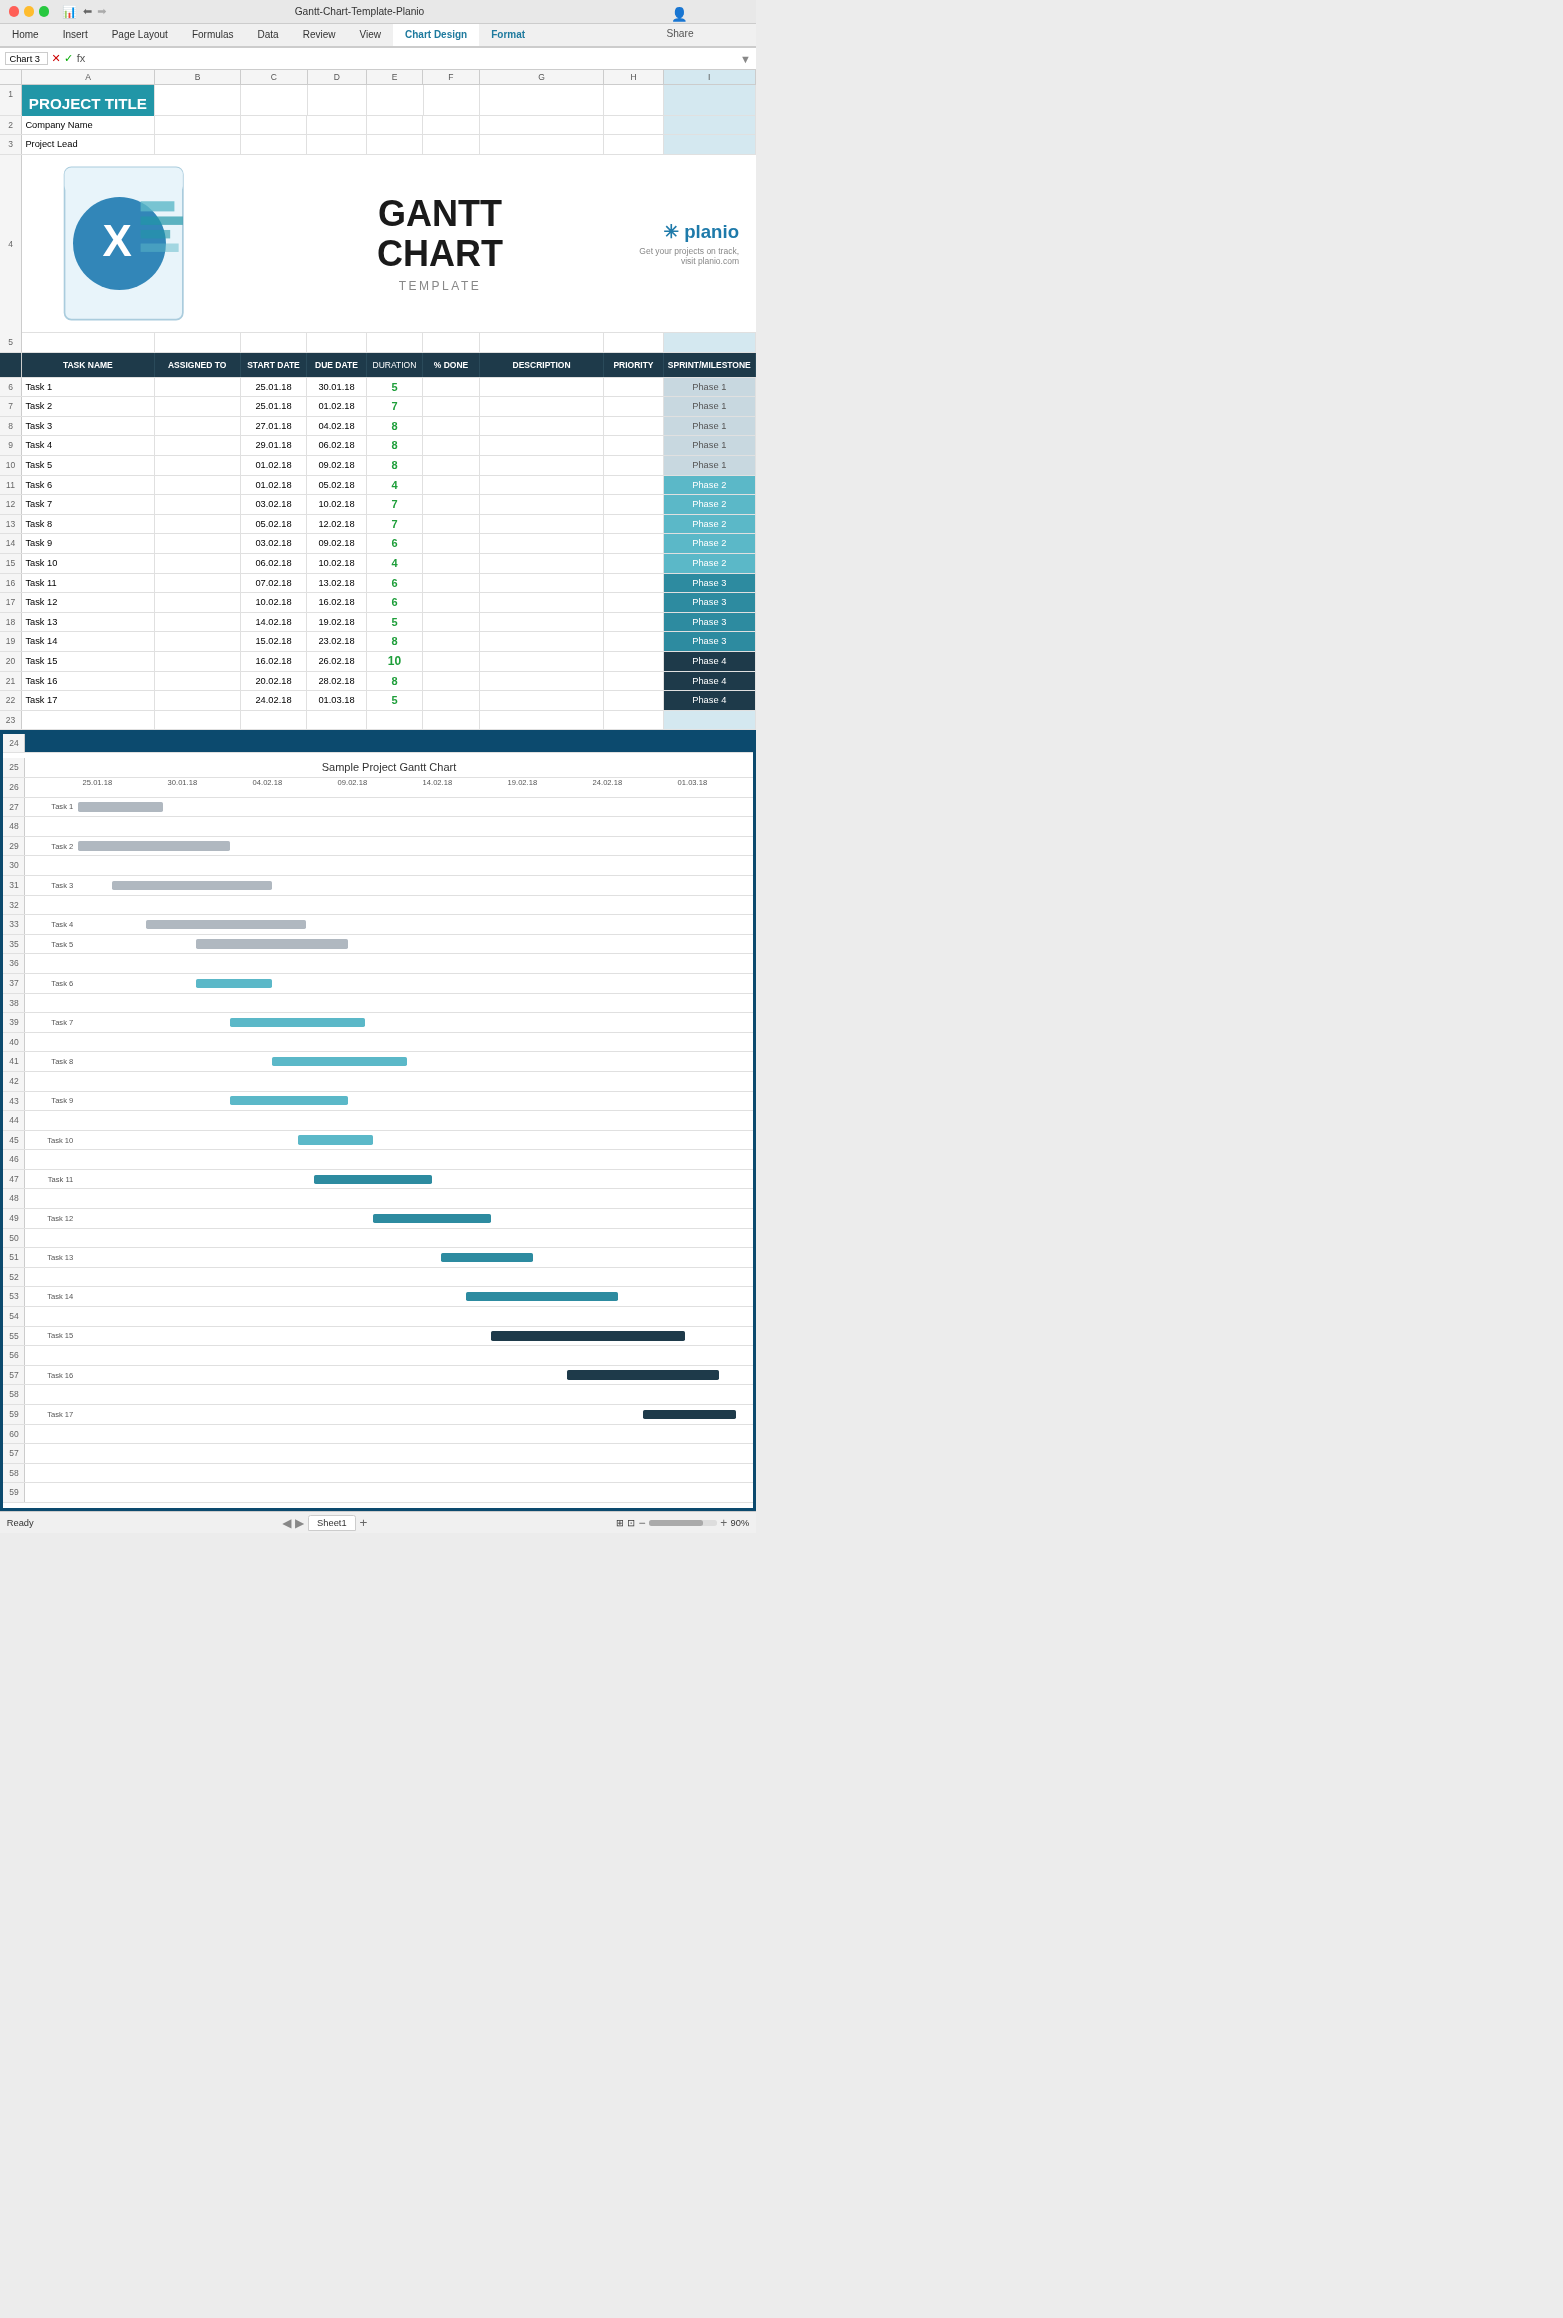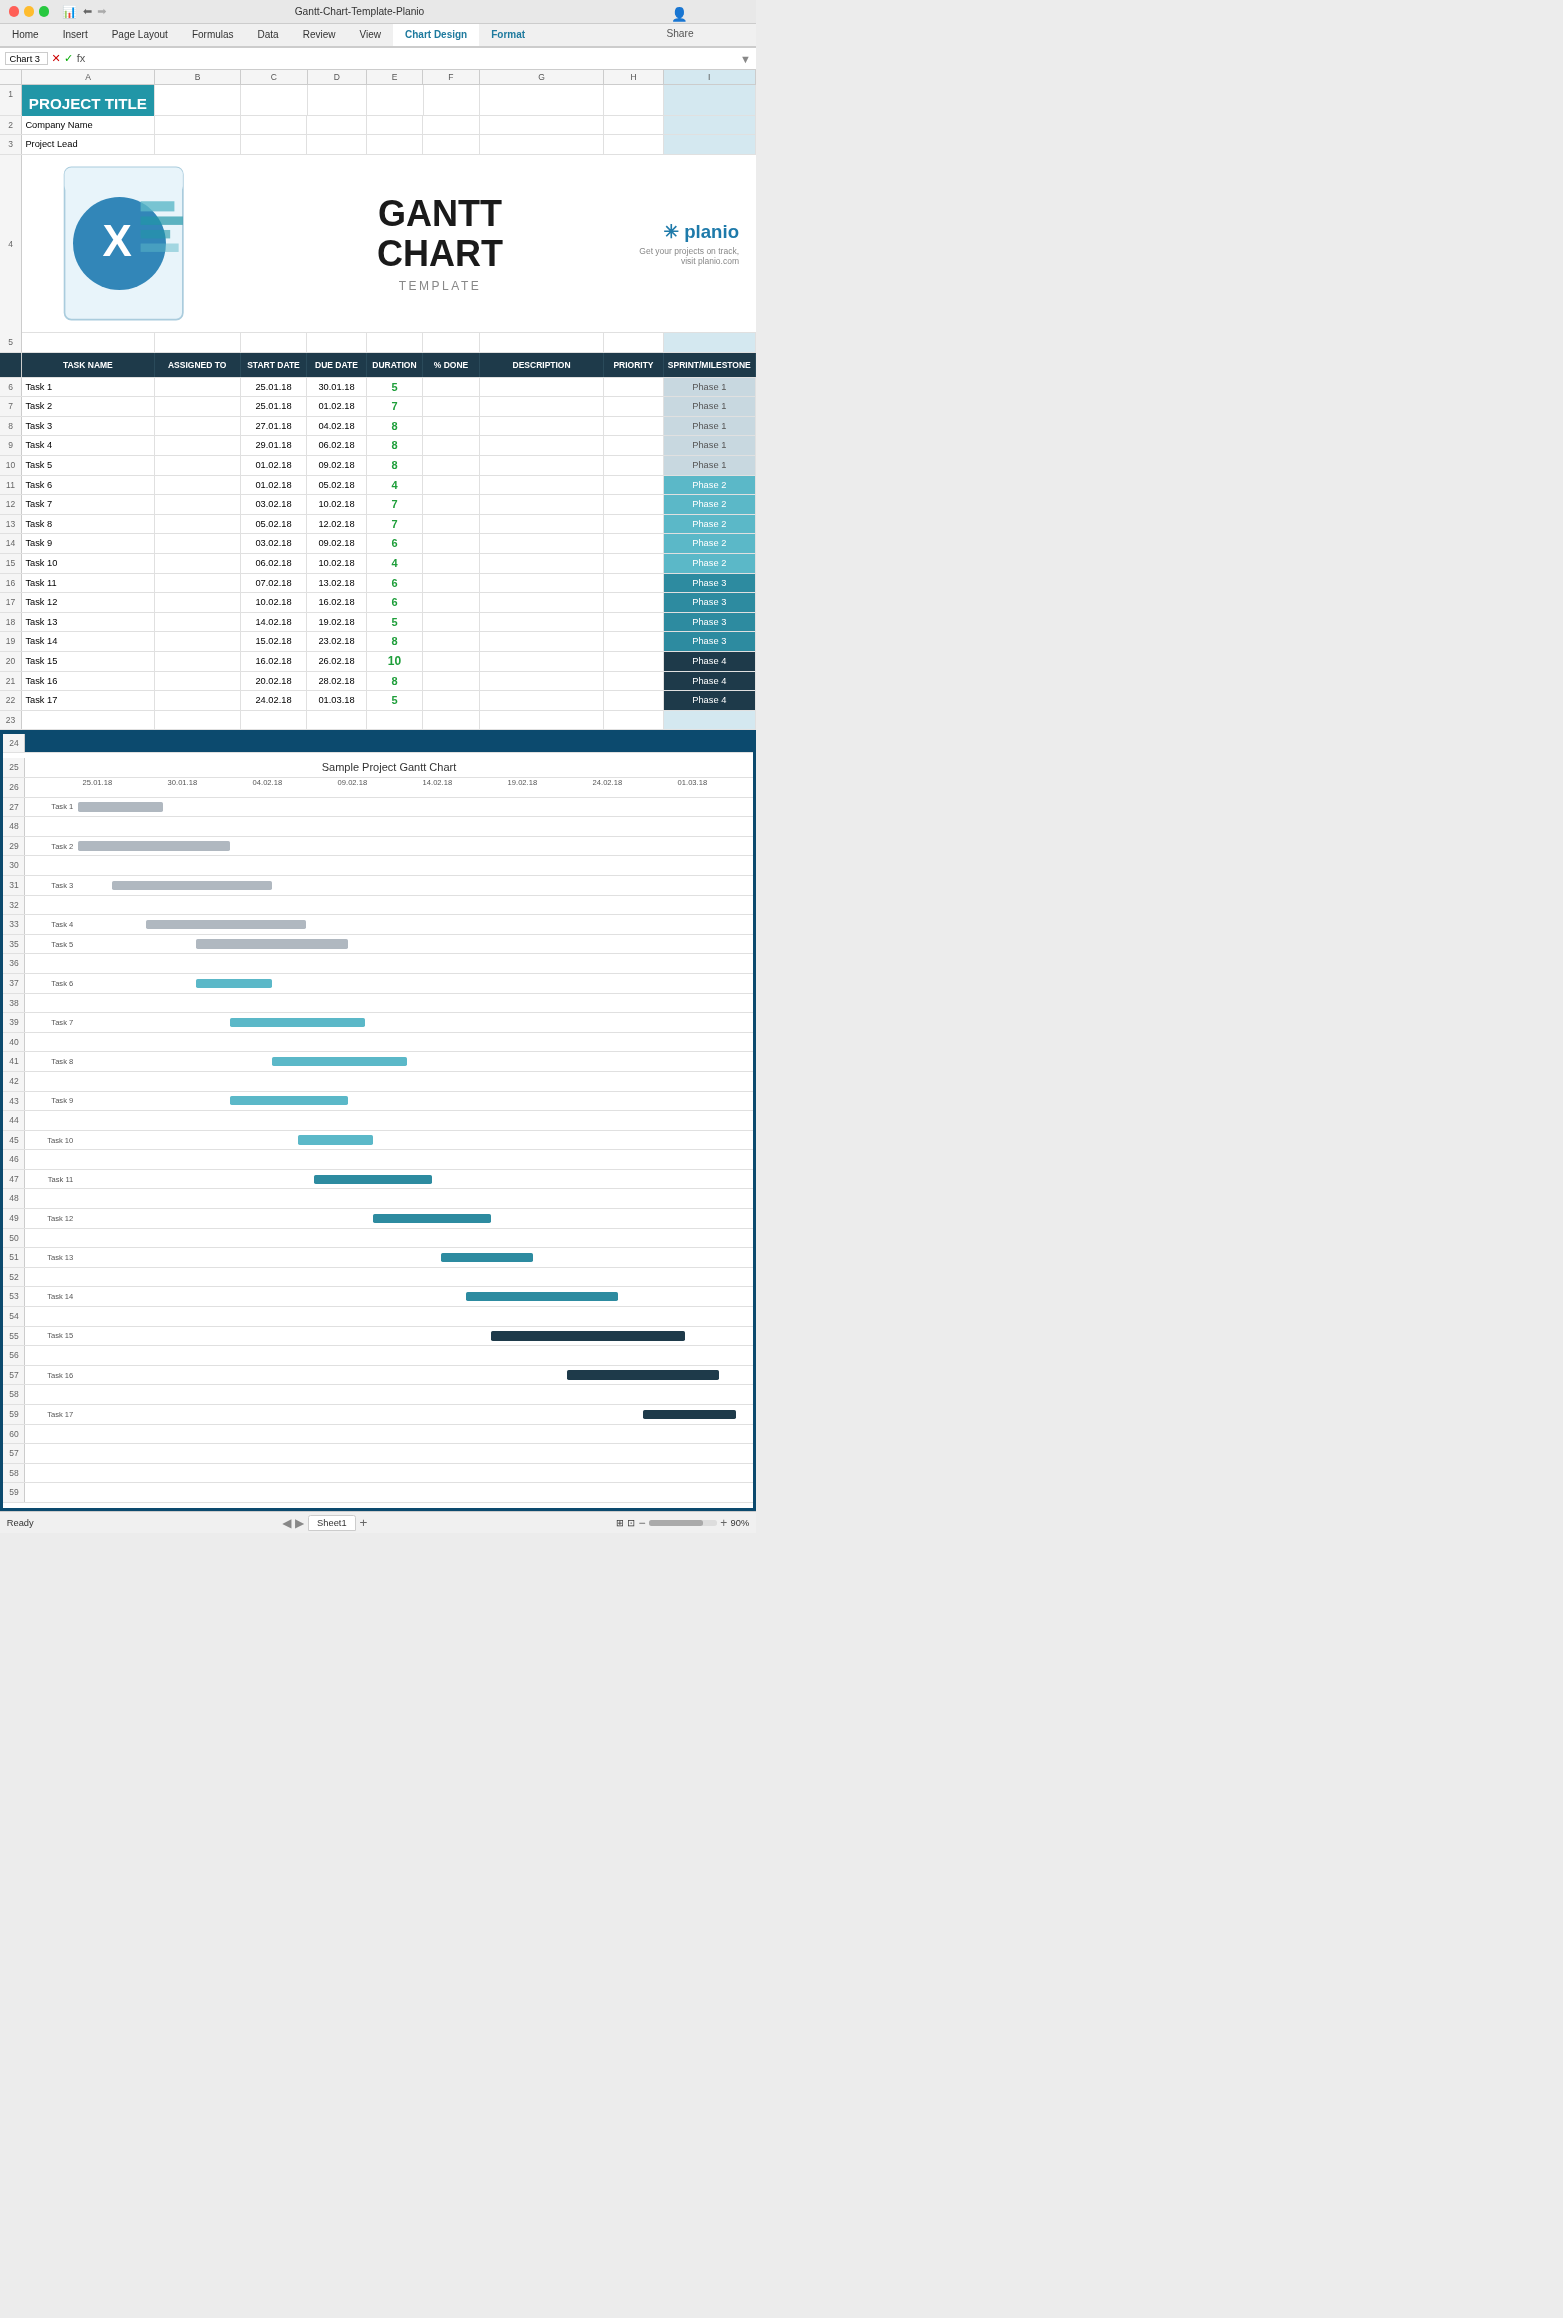--- a/index.html
+++ b/index.html
@@ -222,21 +222,21 @@
     <div class="cell col-h"></div>
     <div class="cell col-i"></div>
   </div>
 
   <div class="row table-header" style="min-height:24px; background:#1e3a4a;">
     <div class="row-num" style="background:#1e3a4a; color:#fff; line-height:24px;"></div>
     <div class="cell col-a" style="color:#fff; font-weight:700; font-size:8.5px; text-align:center; line-height:24px; background:#1e3a4a;">TASK NAME</div>
     <div class="cell col-b" style="color:#fff; font-weight:700; font-size:8.5px; text-align:center; line-height:24px; background:#1e3a4a;">ASSIGNED TO</div>
     <div class="cell col-c" style="color:#fff; font-weight:700; font-size:8.5px; text-align:center; line-height:24px; background:#1e3a4a;">START DATE</div>
     <div class="cell col-d" style="color:#fff; font-weight:700; font-size:8.5px; text-align:center; line-height:24px; background:#1e3a4a;">DUE DATE</div>
-    <div class="cell col-e" style="color:#fff; font-weight:700; font-size:8.5px; text-align:center; line-height:24px; background:#1e3a4a;">DURATION</div>
+    <div class="cell col-e" style="color:#fff; font-weight:400; font-size:8.5px; text-align:center; line-height:24px; background:#1e3a4a;">DURATION</div>
     <div class="cell col-f" style="color:#fff; font-weight:700; font-size:8.5px; text-align:center; line-height:24px; background:#1e3a4a;">% DONE</div>
     <div class="cell col-g" style="color:#fff; font-weight:700; font-size:8.5px; text-align:center; line-height:24px; background:#1e3a4a;">DESCRIPTION</div>
     <div class="cell col-h" style="color:#fff; font-weight:700; font-size:8.5px; text-align:center; line-height:24px; background:#1e3a4a;">PRIORITY</div>
     <div class="cell col-i" style="color:#fff; font-weight:700; font-size:8.5px; text-align:center; line-height:24px; background:#1e3a4a;">SPRINT/MILESTONE</div>
   </div>
 
   <div id="task-rows-container">
       <div class="row">
     <div class="row-num">6</div>
     <div class="cell col-a">Task 1</div>

